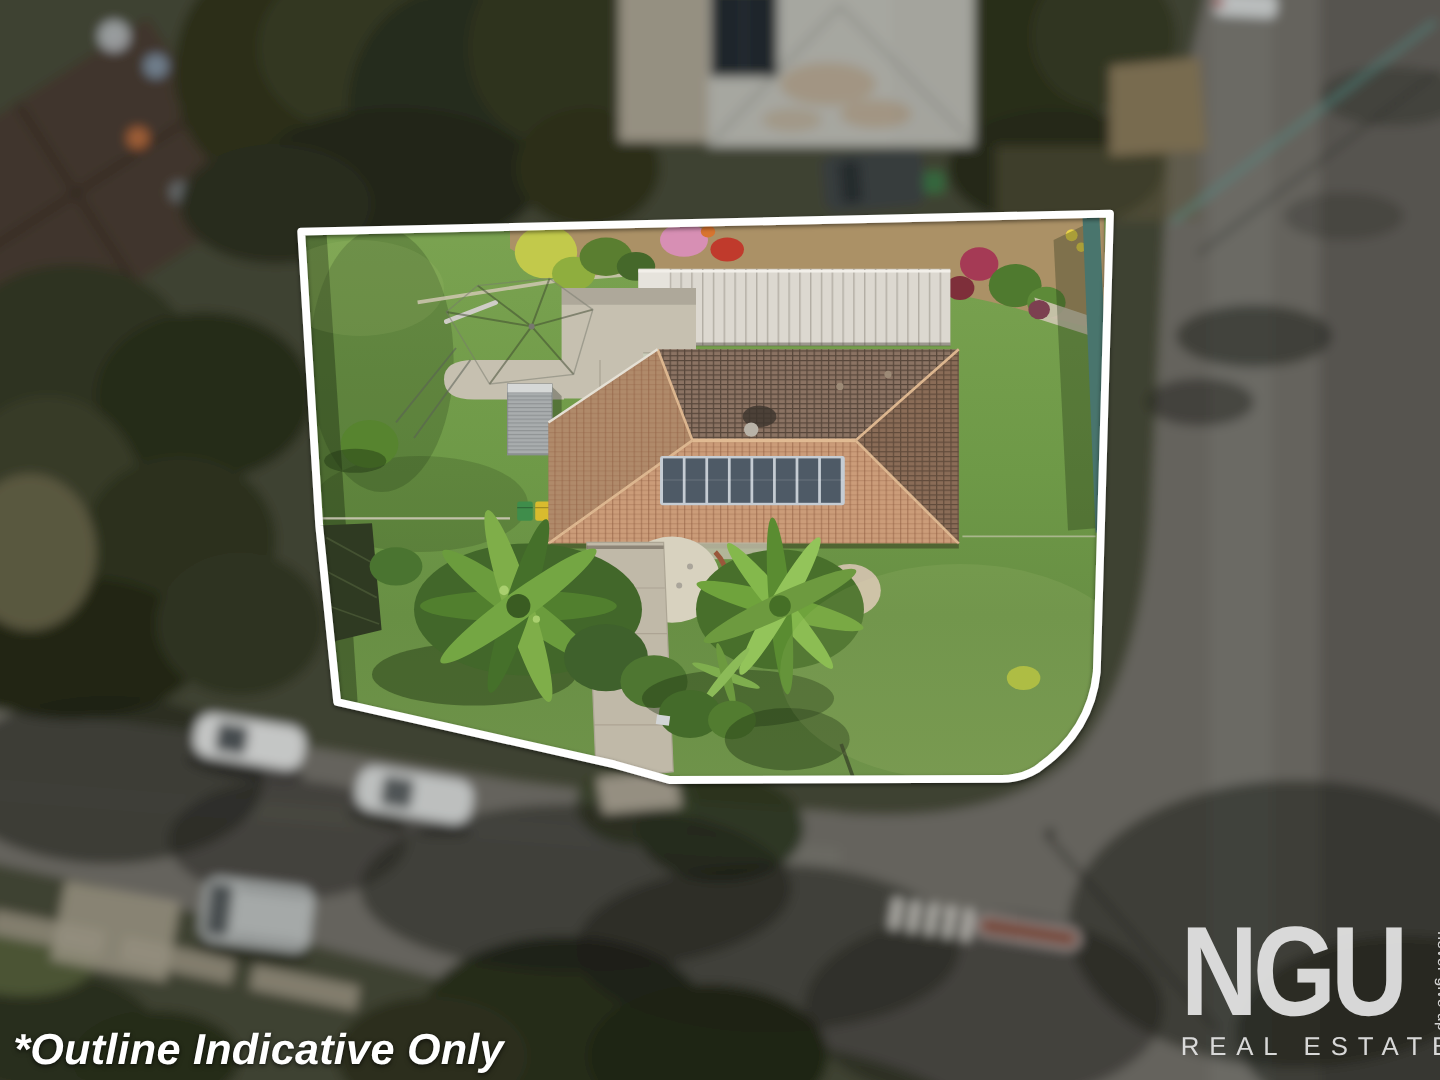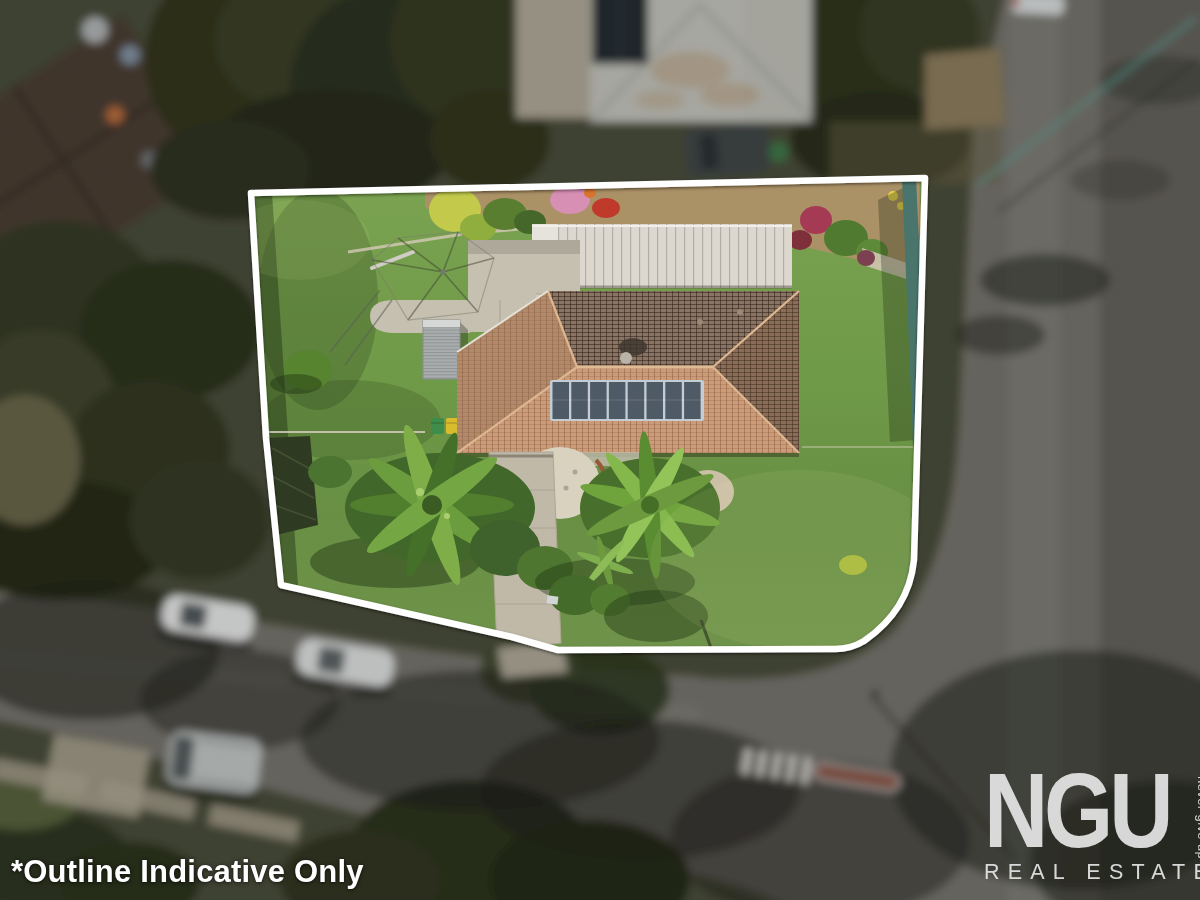--- a/index.html
+++ b/index.html
@@ -1,21 +1,21 @@
 <!DOCTYPE html>
 <html><head>
 <meta charset="utf-8">
 <style>
   html,body{margin:0;padding:0;background:#1a1a18;}
   .stage{position:relative;width:1200px;height:900px;overflow:hidden;background:#4a4e3a;
          font-family:"Liberation Sans",sans-serif;}
   .stage svg{position:absolute;left:0;top:0;display:block;}
-  .disclaimer{position:absolute;left:11px;top:854px;font-weight:bold;font-size:31px;color:#fff;
+  .disclaimer{position:absolute;left:11px;top:854px;font-weight:bold;font-size:36px;color:#fff;
               letter-spacing:.2px;text-shadow:0 1px 4px rgba(0,0,0,.55),0 0 2px rgba(0,0,0,.35);
-              white-space:nowrap;}
+              white-space:nowrap;font-style:italic;}
   .logo{position:absolute;left:984px;top:768px;width:238px;height:125px;color:rgba(229,229,229,.93);}
   .logo-brand{font-weight:bold;font-size:106px;line-height:84px;letter-spacing:-5px;
               transform:scaleX(.84);transform-origin:left top;white-space:nowrap;}
   .logo-sub{font-size:21.5px;font-weight:400;letter-spacing:8.2px;margin-top:8px;white-space:nowrap;}
   .logo-tag{position:absolute;left:211px;top:8px;writing-mode:vertical-rl;font-size:13px;
             letter-spacing:.4px;white-space:nowrap;color:rgba(229,229,229,.9);}
 </style>
 </head>
 <body>
 

